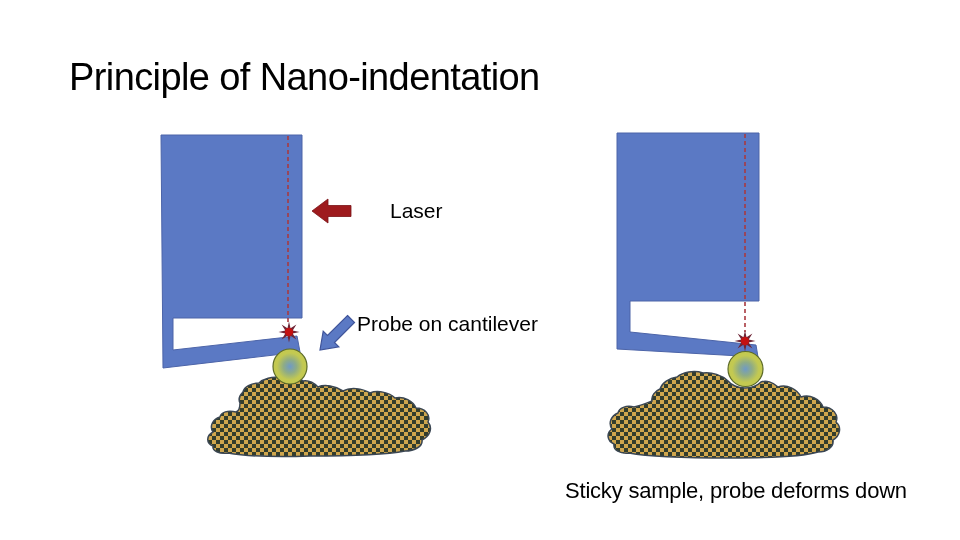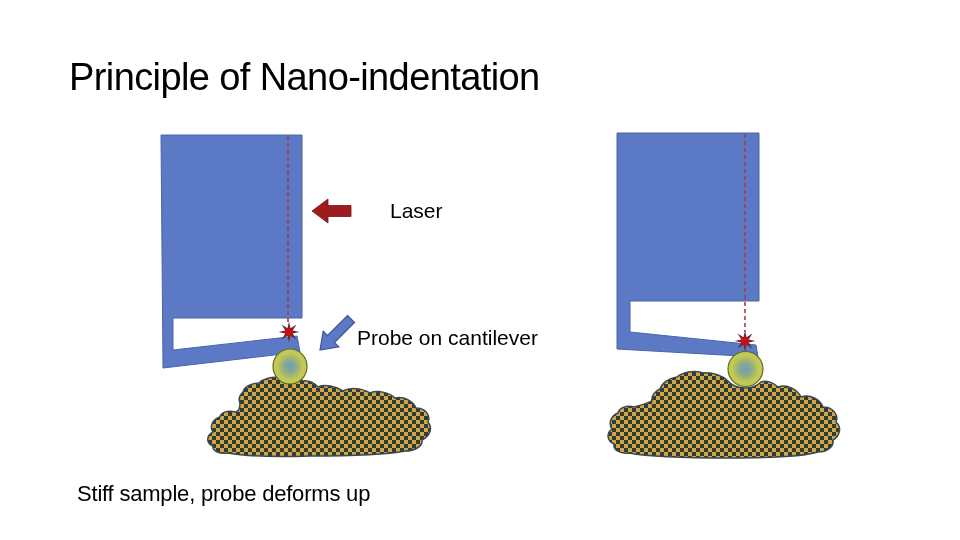--- a/index.html
+++ b/index.html
@@ -5,21 +5,21 @@
   html,body { margin:0; padding:0; background:#e8e8e8; }
   .slide {
     position:relative; width:960px; height:540px;
     background:#ffffff; overflow:hidden; margin:0 auto;
     font-family:"Liberation Sans", sans-serif;
   }
   .diagram-canvas { position:absolute; left:0; top:0; width:960px; height:540px; }
   .txt { position:absolute; color:#000000; white-space:nowrap; line-height:1.15; }
   .slide-title { left:69px; top:56px; font-size:38px; letter-spacing:-0.6px; }
   .laser-label { left:363px; top:199px; font-size:21px;margin-left:27px; }
-  .probe-label { left:357px; top:326px; font-size:21px; }
+  .probe-label { left:357px; top:312px; font-size:21px; }
   .caption-left { left:77px; top:481px; font-size:22px; letter-spacing:-0.2px; }
   .caption-right { left:565px; top:478px; font-size:22px; letter-spacing:-0.2px; }
 </style>
 </head>
 <body>
 
 <div class="slide" style="background: rgb(255, 255, 255);">
 
   <svg class="diagram-canvas" viewBox="0 0 960 540" aria-hidden="true">
     <defs>
@@ -70,14 +70,14 @@
       </g>
     </g>
 
     <polygon points="312,211 328,199 328,205.5 351,205.5 351,216.5 328,216.5 328,223" stroke-width="0.8" fill="#9e1b1e" stroke="#7a1214"></polygon>
     <polygon points="347.5,315.5 354.5,322.5 334.5,342.5 338.8,346.8 320,350 323.2,331.2 327.5,335.5" stroke-width="1.2" fill="#5b79c4" stroke="#3f549a"></polygon>
   </svg>
 
   <div class="txt slide-title">Principle of Nano-indentation</div>
   <div class="txt laser-label">Laser</div>
   <div class="txt probe-label">Probe on cantilever</div>
-  <div class="txt caption-left">Stiff sample, probe deforms up</div>
+  <div class="txt caption-right">Sticky sample, probe deforms down</div>
 </div>
 
 </body></html>

